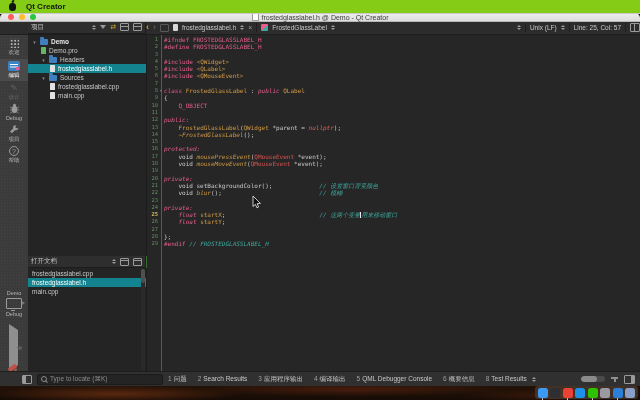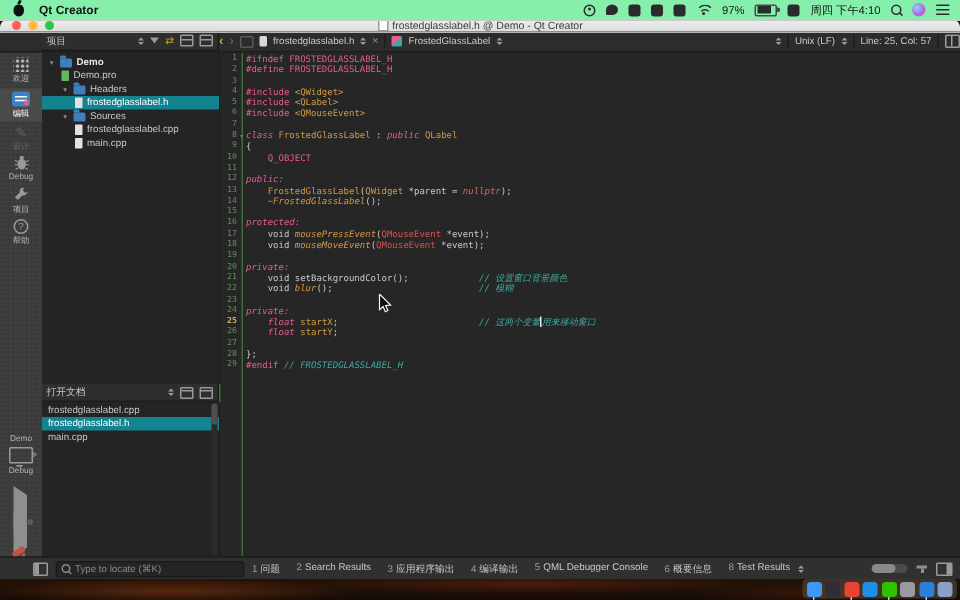--- a/index.html
+++ b/index.html
@@ -1,20 +1,20 @@
 <!DOCTYPE html>
 <html><head>
 <meta charset="utf-8">
 <style>
   html,body{margin:0;padding:0}
   body{width:640px;height:400px;position:relative;overflow:hidden;background:#14100c;
        font-family:"Liberation Sans","DejaVu Sans",sans-serif;-webkit-font-smoothing:antialiased}
   .abs{position:absolute}
   
-  .menubar{left:0;top:0;width:640px;height:13px;background:#86efac;border-bottom:1px solid #c9c9c9;
+  .menubar{left:0;top:0;width:640px;height:13px;background:#84cc16;border-bottom:1px solid #c9c9c9;
            display:flex;align-items:center;font-size:8px;color:#151515;z-index:40}
   .apple{width:7px;height:8px;background:#111;border-radius:45% 45% 48% 48%;margin:0 10px 0 9px;position:relative}
   .apple::before{content:"";position:absolute;top:-3px;left:3px;width:2px;height:3px;background:#111;border-radius:60% 0;transform:rotate(20deg)}
   .appname{font-weight:bold;margin-right:10px}
   #menus{display:flex;gap:11px}
   .mb-right{margin-left:auto;display:flex;align-items:center;gap:7px;padding-right:7px;font-size:7.5px}
   .mb-ic{width:8px;height:8px;background:#2b2b2b;border-radius:2px;display:inline-block}
   .mb-circ{width:8px;height:8px;border:1.5px solid #2b2b2b;border-radius:50%;box-sizing:border-box;position:relative}
   .mb-circ::after{content:"";position:absolute;left:1.5px;top:1.5px;width:2px;height:2px;border-radius:50%;background:#2b2b2b}
   .mb-blob{width:8px;height:7px;background:#2b2b2b;border-radius:50% 50% 50% 10%}
@@ -137,43 +137,20 @@
   .dkapp.run::after{content:"";position:absolute;left:4px;bottom:-2px;width:1.5px;height:1.5px;border-radius:50%;background:#ddd}
   
   .cursor{z-index:60}
 </style>
 </head>
 <body>
 
 <div class="abs menubar">
   <span class="apple"></span>
   <span class="appname">Qt Creator</span>
-  <div class="mb-right">
-    <span class="mb-circ"></span>
-    <span class="mb-blob"></span>
-    <span class="mb-ic"></span>
-    <span class="mb-ic"></span>
-    <span class="mb-ic"></span>
-    <span class="wifi">
-        <i></i>
-        <i></i>
-        <i></i>
-      </span>
-    <span>97%</span>
-    <span class="batt"></span>
-    <span class="mb-ic"></span>
-    <span>周四 下午4:10</span>
-    <span class="mag"></span>
-    <span class="siri"></span>
-    <span class="mlist">
-        <i></i>
-        <i></i>
-        <i></i>
-      </span>
-  </div>
 </div>
 
 <div class="abs titlebar">
   <span class="tl r"></span>
   <span class="tl y"></span>
   <span class="tl g"></span>
   <span class="wtitle">
     <span class="wdoc"></span>
     <span>frostedglasslabel.h @ Demo - Qt Creator</span>
   </span>

